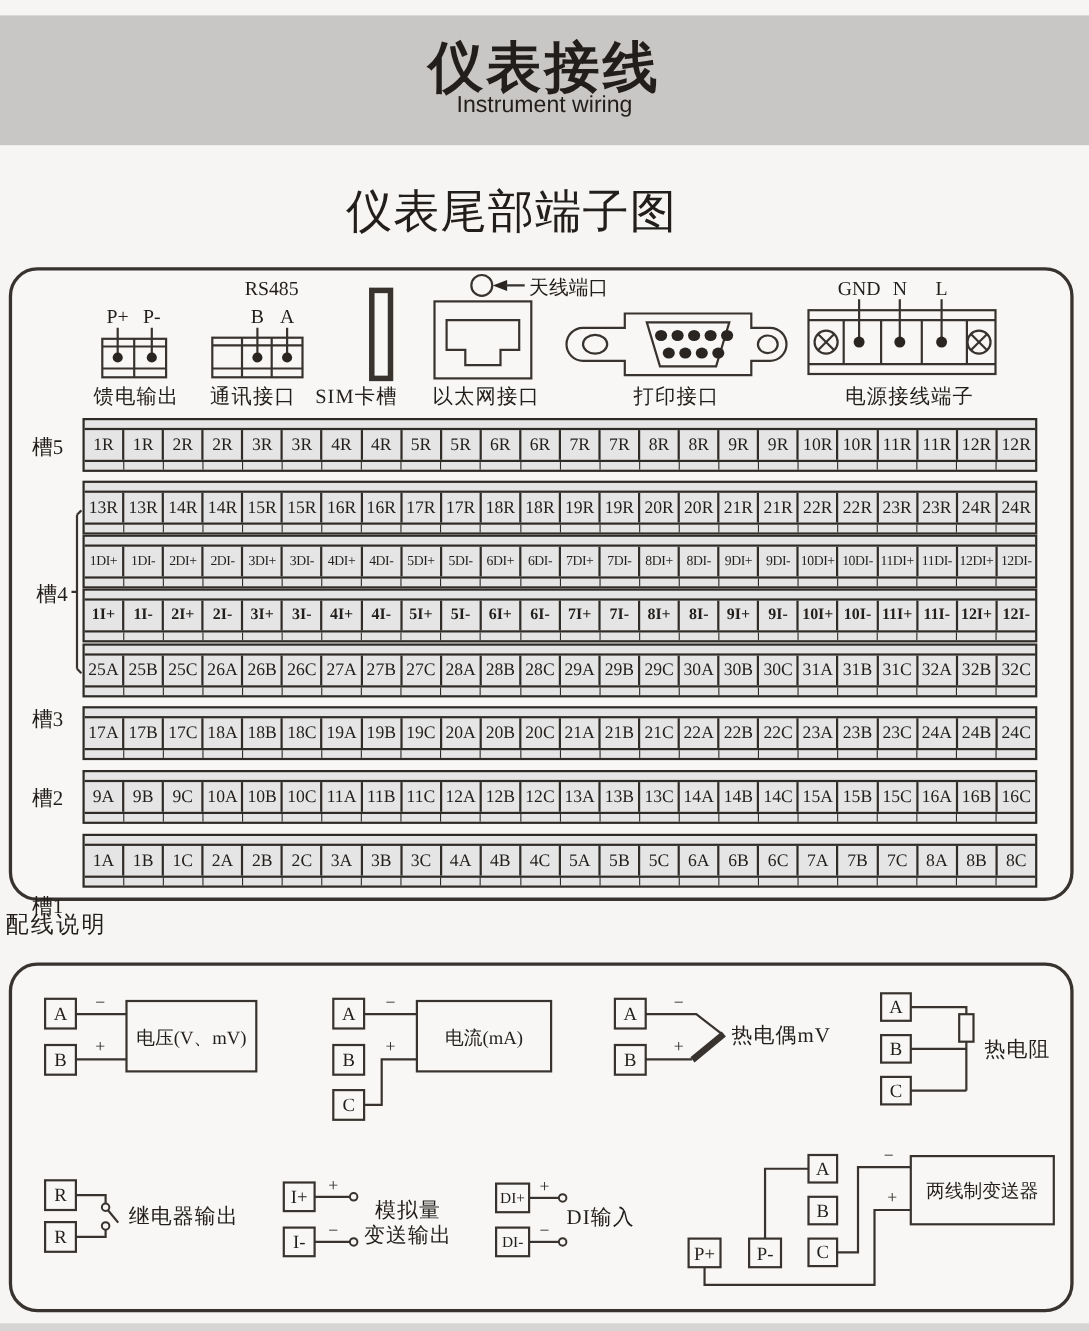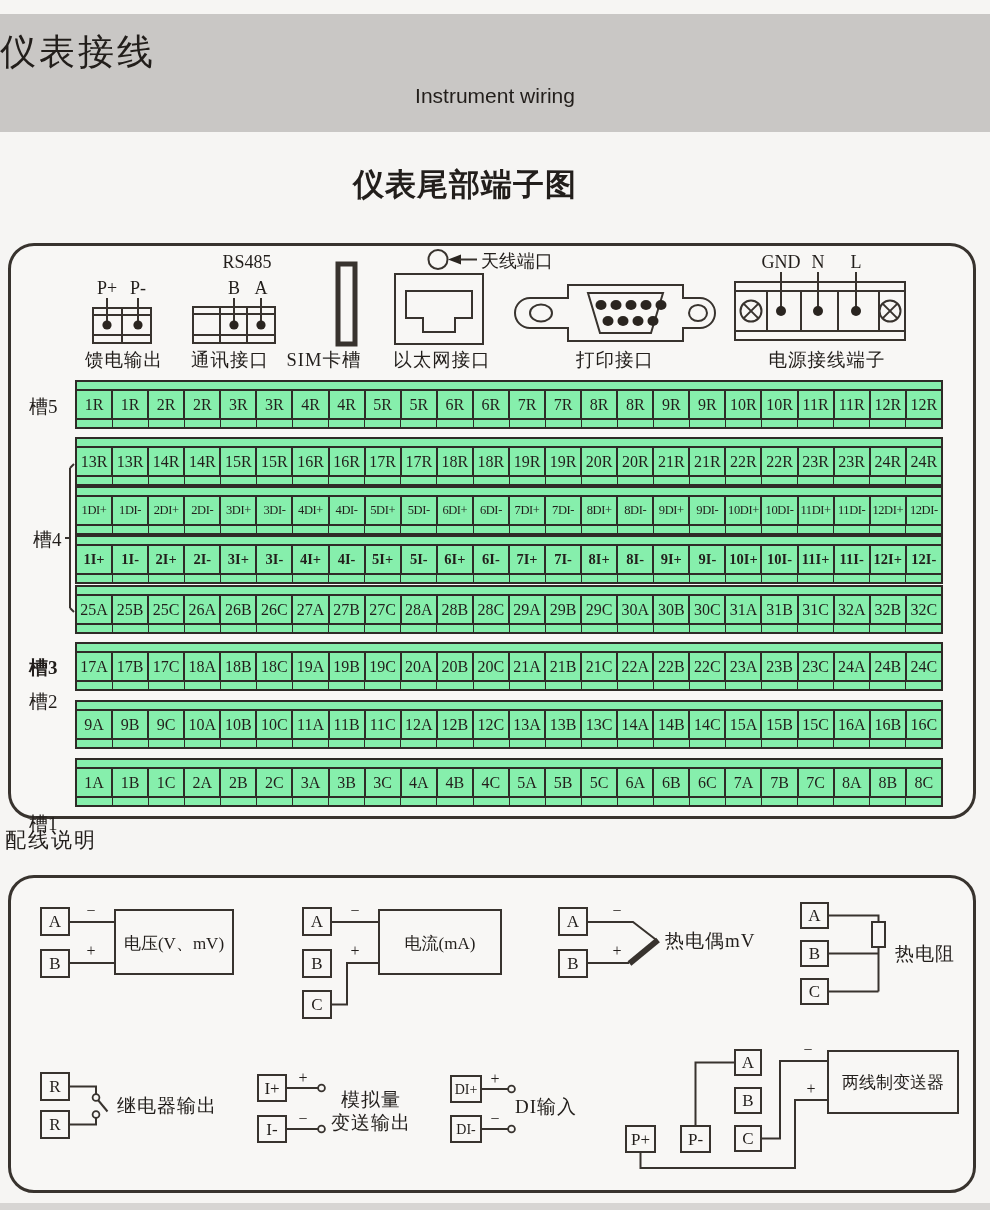--- a/index.html
+++ b/index.html
@@ -1,30 +1,30 @@
 <!DOCTYPE html>
 <html><head>
 <meta charset="utf-8">
 <style>
   html,body{margin:0;padding:0;}
   body{width:990px;height:1210px;position:relative;background:#f6f5f3;
        font-family:"Liberation Serif","DejaVu Serif",serif;color:#221e1b;overflow:hidden;}
   .band{position:absolute;left:0;top:14px;width:990px;height:118px;background:#c9c7c5;}
-  .main-title{position:absolute;top:28px;left:0;width:100%;text-align:left;
-       font-family:"Liberation Sans","DejaVu Sans",sans-serif;font-weight:normal;font-size:36px;letter-spacing:3px;}
+  .main-title{position:absolute;top:28px;left:0;width:100%;text-align:center;
+       font-family:"Liberation Sans","DejaVu Sans",sans-serif;font-weight:bold;font-size:50px;letter-spacing:3px;}
   .sub-title{position:absolute;top:84px;left:0;width:100%;text-align:center;
        font-family:"Liberation Sans","DejaVu Sans",sans-serif;font-size:21px;}
-  .section-title{position:absolute;top:164px;left:0;width:930px;text-align:center;font-size:31px;letter-spacing:1px;font-weight:bold;}
+  .section-title{position:absolute;top:164px;left:0;width:930px;text-align:center;font-size:42px;letter-spacing:1px;}
   .wiring-heading{position:absolute;left:5px;top:826px;font-size:21px;letter-spacing:2px;}
   .panel{position:absolute;left:8px;width:968px;border:3px solid #38332e;border-radius:26px;
        background:#f8f7f5;box-sizing:border-box;}
   #terminal-panel{top:243px;height:576px;}
   #wiring-panel{top:875px;height:318px;}
   .slot-label{position:absolute;font-size:19px;}
-  .strip{position:absolute;left:64px;width:868px;border:2px solid #2f2b27;background:#86efac;box-sizing:border-box;}
+  .strip{position:absolute;left:64px;width:868px;border:2px solid #2f2b27;background:#e5e5e5;box-sizing:border-box;}
   .rail{height:7px;}
   .rail-top{border-bottom:2px solid #2f2b27;}
   .rail-bottom{border-top:2px solid #2f2b27;display:flex;}
   .rail-bottom div{flex:1;}
   .rail-bottom div + div{border-left:1.5px solid #2f2b27;}
   .cells{display:flex;height:27px;}
   .cell{flex:1;display:flex;align-items:center;justify-content:center;font-size:16px;border-left:2px solid #2f2b27;}
   .cells .cell:first-child{border-left:none;}
   .cells.sm .cell{font-size:14.5px;font-weight:bold;}
   .cells.xs .cell{font-size:12.5px;letter-spacing:-0.4px;}
@@ -141,22 +141,22 @@
       <line x1="871.6" y1="72.4" x2="886.4" y2="57.6"></line>
       <circle class="dot" cx="770" cy="65" r="5"></circle>
       <circle class="dot" cx="807" cy="65" r="5"></circle>
       <circle class="dot" cx="845" cy="65" r="5"></circle>
       <text class="cap" x="816" y="120" text-anchor="middle">电源接线端子</text>
     </g>
   </svg>
 
   <div class="slot-label" style="left:18px;top:148px;">槽5</div>
   <div class="slot-label" style="left:22px;top:281px;">槽4</div>
-  <div class="slot-label" style="left:18px;top:409px;font-weight:bold;">槽3</div>
-  <div class="slot-label" style="left:18px;top:443px;">槽2</div>
+  <div class="slot-label" style="left:18px;top:395px;">槽3</div>
+  <div class="slot-label" style="left:18px;top:467px;">槽2</div>
   <div class="slot-label" style="left:18px;top:537px;margin-top:28px;">槽1</div>
 
   <svg style="left:48px;top:217px;" width="18" height="150" viewBox="0 0 18 150">
     <line x1="11" y1="5" x2="11" y2="145"></line>
     <line x1="11" y1="5" x2="15" y2="1"></line>
     <line x1="11" y1="145" x2="15" y2="149"></line>
     <line x1="11" y1="75" x2="6" y2="75"></line>
   </svg>
 
   <div class="strip" style="top:134px;">

